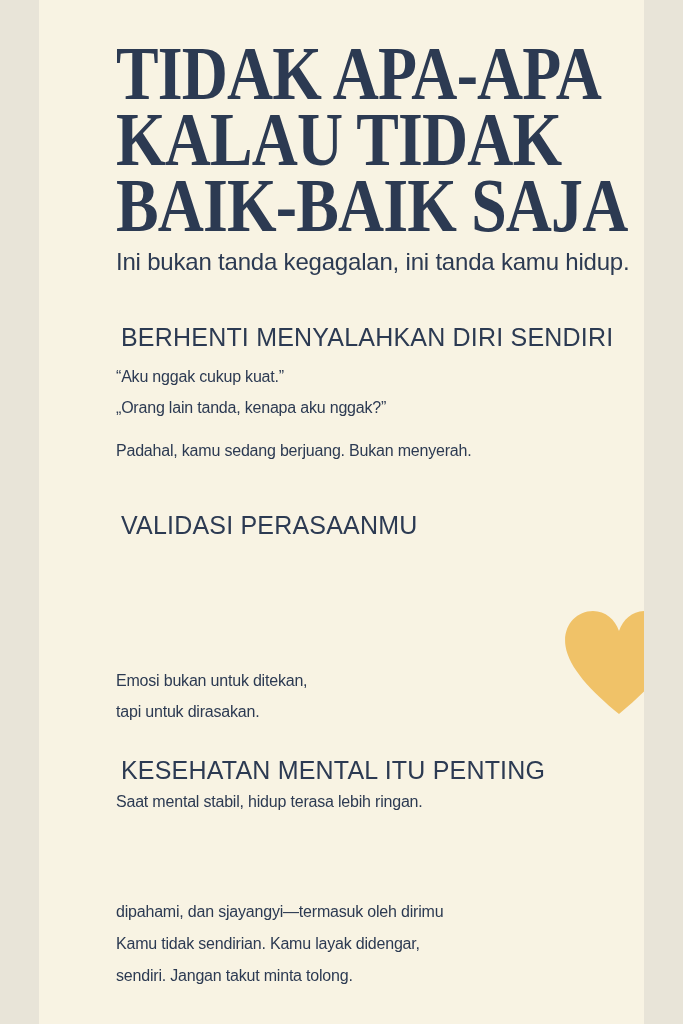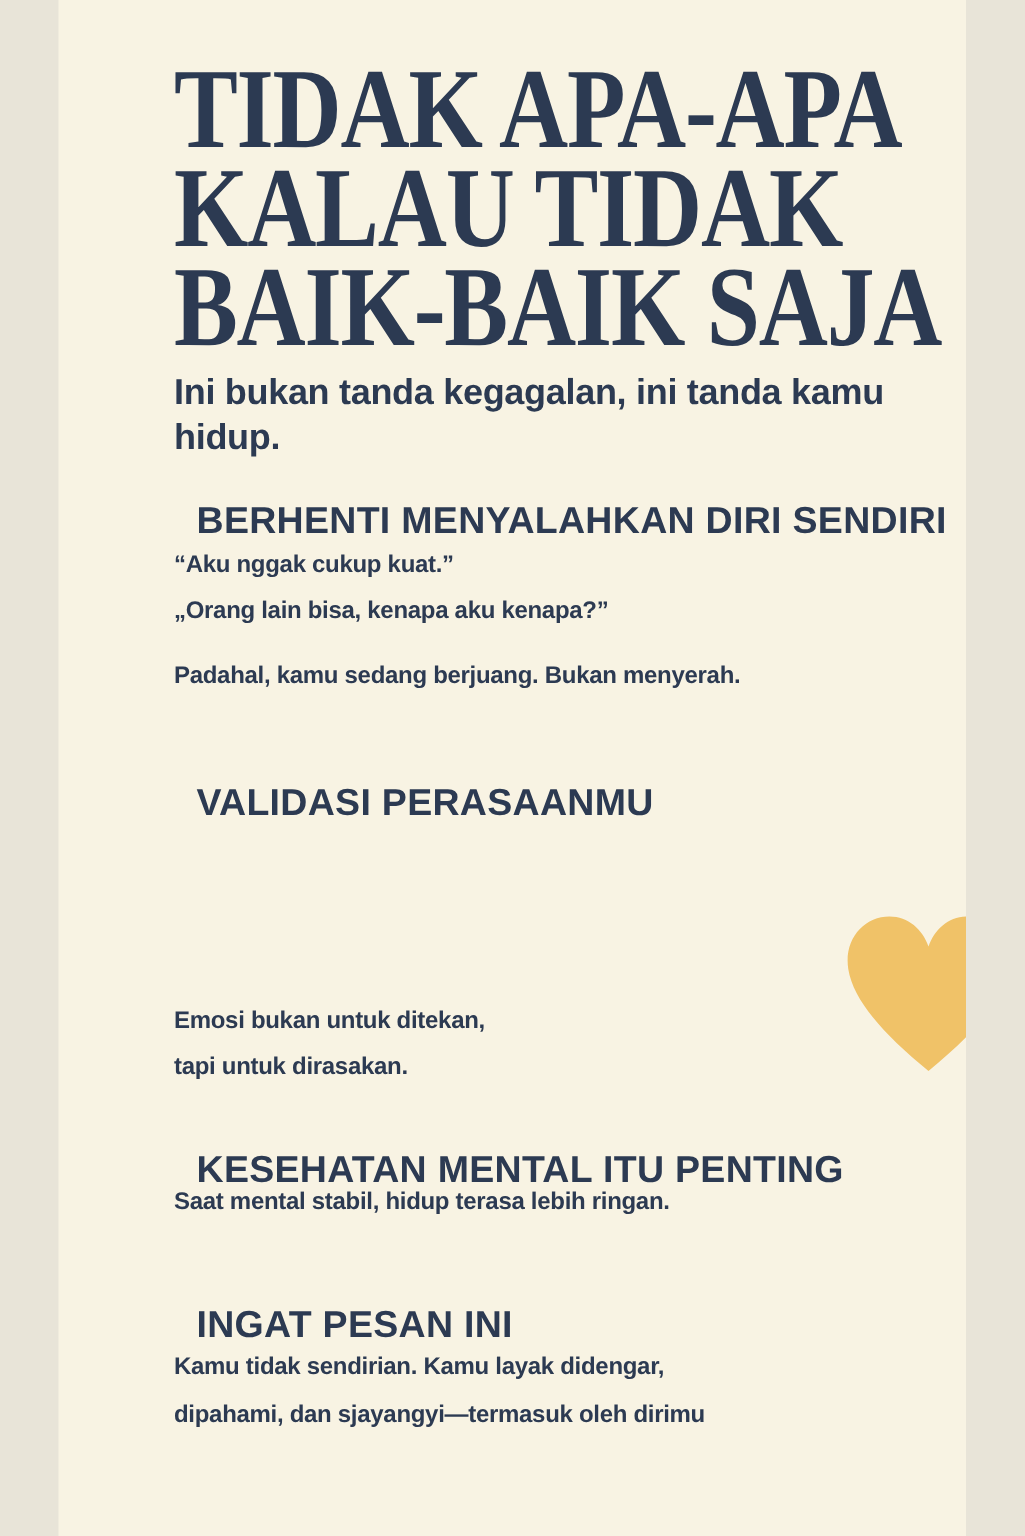--- a/index.html
+++ b/index.html
@@ -10,21 +10,21 @@
   .poster {
     position: relative;
     width: 605px;
     height: 1024px;
     margin: 0 auto;
     background: #F8F3E3;
     overflow: hidden;
     font-family: "Liberation Sans", "DejaVu Sans", sans-serif;
     color: #2C3A52;
   }
-  .abs { position: absolute; left: 77px; font-weight: bold; }
+  .abs { position: absolute; left: 77px; }
   .title {
     top: 40px;
     margin: 0;
     font-family: "Liberation Serif", "DejaVu Serif", serif;
     font-weight: 700;
     font-size: 76px;
     line-height: 66px;
     letter-spacing: -1px;
     color: #2C3A52;
     transform: scaleX(0.84);
@@ -32,23 +32,23 @@
     white-space: nowrap;
   }
   .subtitle {
     top: 247px;
     margin: 0;
     font-size: 24px;
     line-height: 30px;
     letter-spacing: -0.2px;
   }
   .heading {
-    margin: 15px;
+    margin: 5px;
     font-size: 25px;
-    font-weight: 700;
+    font-weight: 400;
     line-height: 30px;
     letter-spacing: 0.2px;
     white-space: nowrap;
   }
   .lines {
     margin: 0;
     font-size: 16px;
     line-height: 31px;
     letter-spacing: -0.2px;
     white-space: nowrap;
@@ -71,21 +71,21 @@
     <div>TIDAK APA-APA</div>
     <div>KALAU TIDAK</div>
     <div>BAIK-BAIK SAJA</div>
   </h1>
 
   <p class="abs subtitle">Ini bukan tanda kegagalan, ini tanda kamu hidup.</p>
 
   <h2 class="abs heading" style="top:317px">BERHENTI MENYALAHKAN DIRI SENDIRI</h2>
   <div class="abs lines" style="top:361px">
     <div>“Aku nggak cukup kuat.”</div>
-    <div>„Orang lain bisa, kenapa aku kenapa?”</div>
+    <div>„Orang lain tanda, kenapa aku nggak?”</div>
   </div>
   <div class="abs lines" style="top:435px">
     <div>Padahal, kamu sedang berjuang. Bukan menyerah.</div>
   </div>
 
   <h2 class="abs heading" style="top:505px">VALIDASI PERASAANMU</h2>
   <div class="abs lines" style="top:665px">
     <div>Emosi bukan untuk ditekan,</div>
     <div>tapi untuk dirasakan.</div>
   </div>
@@ -98,19 +98,19 @@
       C64,17.5 73.5,9 86,9
       C103,9 116.5,24 113.5,44
       C110,66 88,89 60,112 Z"></path>
   </svg>
 
   <h2 class="abs heading" style="top:750px">KESEHATAN MENTAL ITU PENTING</h2>
   <div class="abs lines" style="top:786px">
     <div>Saat mental stabil, hidup terasa lebih ringan.</div>
   </div>
 
-  <h2 class="abs heading" style="top:853px">INGAT PESAN INI</h2>
   <div class="abs lines wide" style="top:896px">
+    <div>dipahami, dan sjayangyi—termasuk oleh dirimu</div>
     <div>Kamu tidak sendirian. Kamu layak didengar,</div>
-    <div>dipahami, dan sjayangyi—termasuk oleh dirimu</div>
+    <div>sendiri. Jangan takut minta tolong.</div>
   </div>
 
 </div>
 
 </body></html>

